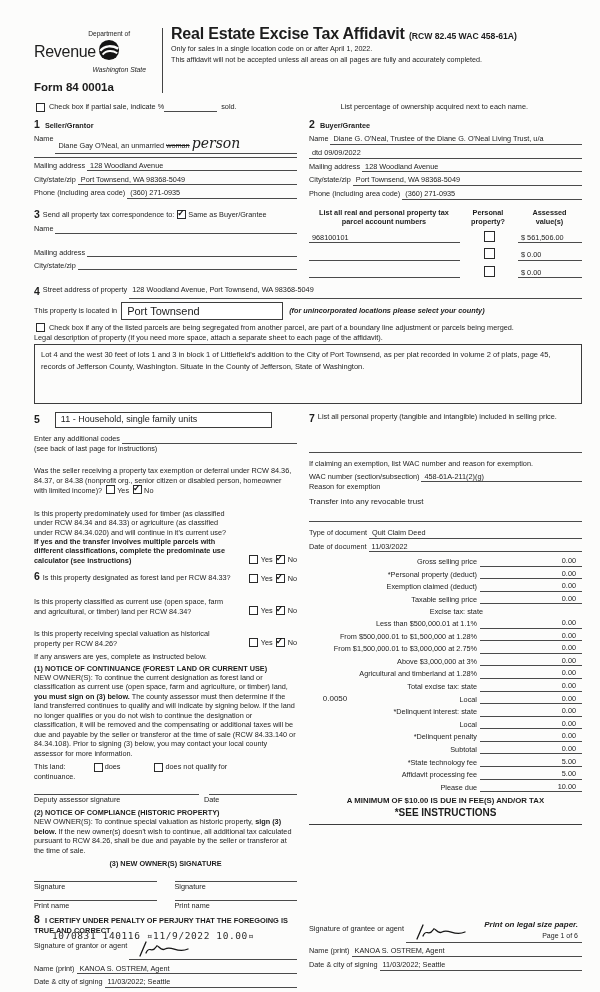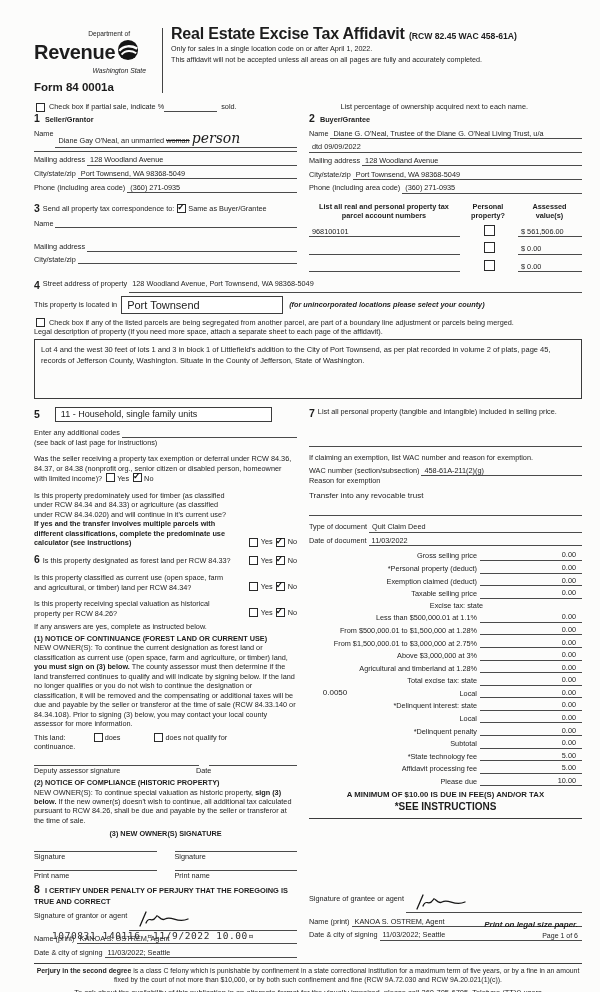--- a/index.html
+++ b/index.html
@@ -14,37 +14,37 @@
   .grow{flex:1}
   .cb{display:inline-block;width:7px;height:7px;border:1px solid #2a2a2a;
       position:relative;vertical-align:-1px;margin:0 2px;flex:none;background:#fff}
   .cb.ck::after{content:"✓";position:absolute;left:-1px;top:-3px;font-size:9px;
       font-weight:bold;color:#111}
   .secnum{font-weight:bold;font-size:10.5px;margin-right:3px}
   
   .hdr{display:flex;align-items:flex-start}
   .logo{width:122px;flex:none;padding-top:6px}
   .logo .dept{font-size:6.6px;text-align:right;margin-right:26px}
-  .logo .rev{font-size:20px;font-weight:bold;letter-spacing:-0.3px;display:flex;align-items:flex-start}
+  .logo .rev{font-size:16px;font-weight:normal;letter-spacing:-0.3px;display:flex;align-items:center}
   .logo .wa{font-size:6.8px;font-style:italic;text-align:right;margin-right:10px}
   .logo .formno{font-size:11.5px;font-weight:bold;margin-top:5px}
   .hdiv{width:1px;background:#444;align-self:stretch;margin:4px 8px 2px 6px}
   .titleblk{flex:1;padding-top:2px}
   .title{font-size:16px;font-weight:bold;letter-spacing:-0.2px;line-height:1.05}
   .title .rcw{font-size:8.6px;font-weight:bold;letter-spacing:0}
   .sub{font-size:7.2px;margin-top:1.5px}
   
   .cols{display:flex;gap:12px}
   .fieldline{display:flex;margin-top:3.2px}
   .fieldline .lab{flex:none;padding-right:2px}
   .boxed{border:1px solid #3c3c3c;padding:1px 5px;background:#fff}
   .legalbox{border:1px solid #3c3c3c;min-height:50px;padding:4px 6px;margin-top:2px;
             font-size:7.5px;line-height:1.5}
   
-  .q{display:flex;margin-top:7px}
+  .q{display:flex;margin-top:13px}
   .q .qt{flex:1;padding-right:4px}
   .q .yn{flex:none;width:62px;display:flex;align-items:flex-end;justify-content:flex-end;
          padding-bottom:1px;gap:1px}
   
   .fee{display:flex;align-items:flex-end;margin-top:2.1px}
   .fee .pre{width:52px;flex:none;text-align:center;font-size:8px}
   .fee .fl{flex:1;text-align:right;padding-right:3px}
   .fee .fv{width:96px;flex:none;border-bottom:1px solid #4a4a4a;text-align:right;
            padding-right:6px}
   .sig-svg{display:inline-block;vertical-align:bottom}
@@ -91,21 +91,21 @@
 
   <div class="row" style="margin-top:7px;align-items:flex-end">
     <span class="cb"></span>
     <span style="margin-left:2px">Check box if partial sale, indicate %</span>
     <span class="uf" style="width:48px"></span>
     <span style="margin-left:4px">sold.</span>
     <span class="grow"></span>
     <span style="margin-right:54px">List percentage of ownership acquired next to each name.</span>
   </div>
 
-  <div class="cols" style="margin-top:0">
+  <div class="cols" style="margin-top:6px">
     <div style="flex:0 0 263px">
       <div><span class="secnum">1</span>
         <span class="b">Seller/Grantor</span></div>
       <div class="fieldline">
         <span class="lab">Name</span>
         <span class="uf grow">
           <span>Diane Gay O'Neal, an unmarried</span>
           <span style="text-decoration:line-through">woman</span>
           <span class="i" style="font-size:14px;font-family:'DejaVu Serif',serif">person</span>
         </span>
@@ -293,21 +293,21 @@
         <span>does</span>
         <span class="cb" style="margin-left:34px"></span>
         <span>does not qualify for</span>
       </div>
       <div>continuance.</div>
 
       <div class="row" style="margin-top:13px;gap:10px">
         <span class="uf" style="flex:0 0 160px"></span>
         <span class="uf grow"></span>
       </div>
-      <div class="row" style="gap:2px">
+      <div class="row" style="gap:10px">
         <span style="flex:0 0 160px">Deputy assessor signature</span>
         <span class="grow">Date</span>
       </div>
 
       <div class="b" style="margin-top:3px">(2) NOTICE OF COMPLIANCE (HISTORIC PROPERTY)</div>
       <div>
         <span>NEW OWNER(S): To continue special valuation as historic property, </span><span class="b">sign (3) below.</span><span> If the new owner(s) doesn't wish to continue, all additional tax calculated pursuant to RCW 84.26, shall be due and payable by the seller or transferor at the time of sale.</span>
       </div>
 
       <div class="b ctr" style="margin-top:4px">(3) NEW OWNER(S) SIGNATURE</div>

